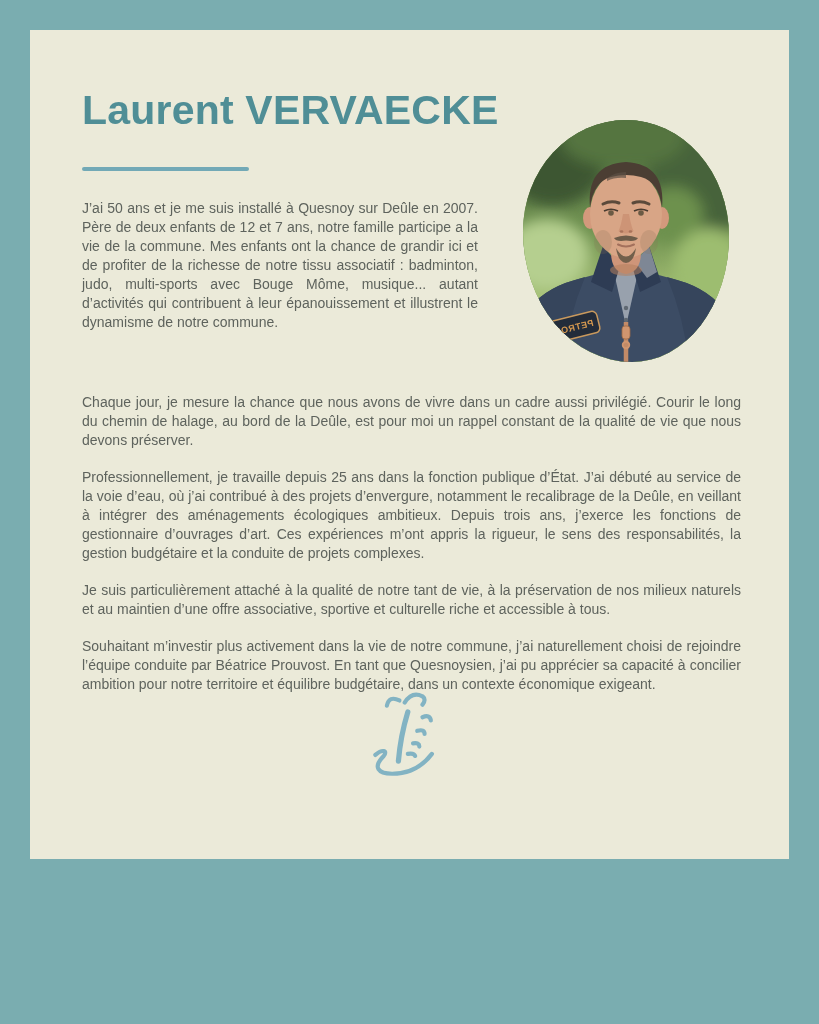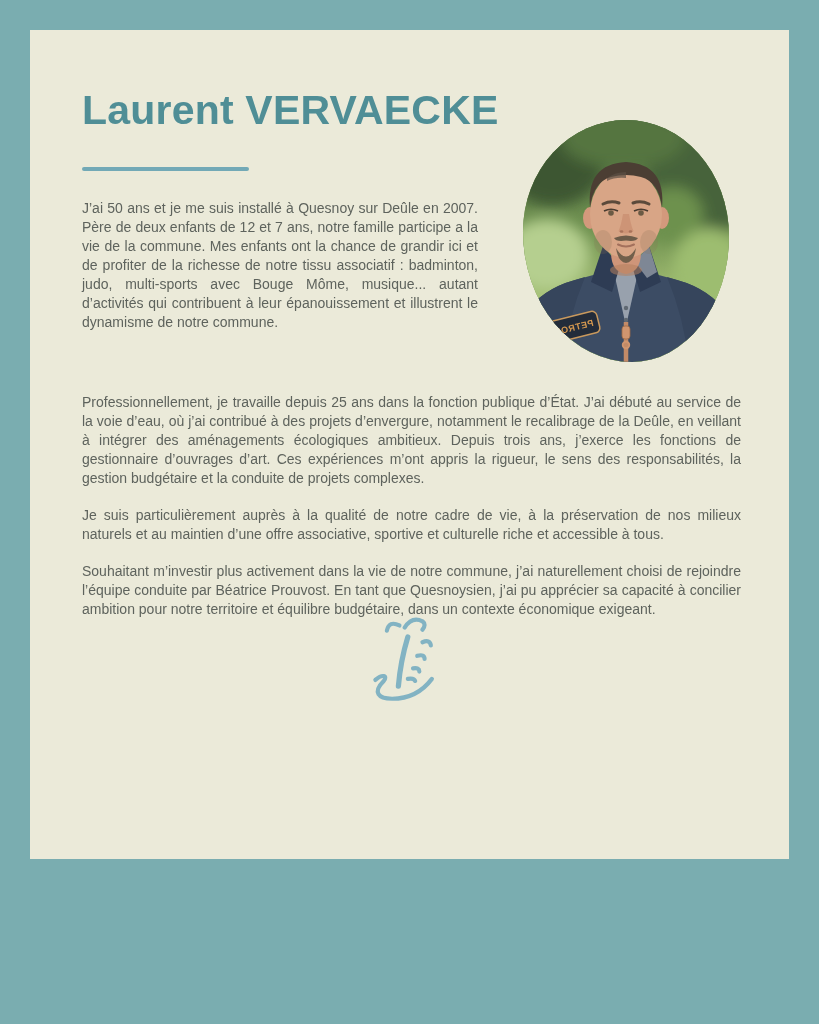--- a/index.html
+++ b/index.html
@@ -143,22 +143,23 @@
         <ellipse cx="107.5" cy="111.5" rx="1.8" ry="1.2" fill="#a9735a"></ellipse>
 
         <path d="M 91 118 Q 103 113 115 118 Q 113 122 103 120.5 Q 93 122 91 118 Z" fill="#6d5c49"></path>
         <path d="M 95 124.5 Q 103 128.5 111 124.5" stroke="#a3705c" stroke-width="2" fill="none" stroke-linecap="round"></path>
         <path d="M 93 128 Q 95 142 103 143 Q 111 142 113 128 Q 108 136.5 103 136.5 Q 98 136.5 93 128 Z" fill="#6d5c49" opacity="0.95"></path>
       </svg>
     </div>
 
     <div class="bio">
       <p class="intro">J’ai 50 ans et je me suis installé à Quesnoy sur Deûle en 2007. Père de deux enfants de 12 et 7 ans, notre famille participe a la vie de la commune. Mes enfants ont la chance de grandir ici et de profiter de la richesse de notre tissu associatif : badminton, judo, multi-sports avec Bouge Môme, musique... autant d’activités qui contribuent à leur épanouissement et illustrent le dynamisme de notre commune.</p>
+      <p>Chaque jour, je mesure la chance que nous avons de vivre dans un cadre aussi privilégié. Courir le long du chemin de halage, au bord de la Deûle, est pour moi un rappel constant de la qualité de vie que nous devons préserver.</p>
       <p>Professionnellement, je travaille depuis 25 ans dans la fonction publique d’État. J’ai débuté au service de la voie d’eau, où j’ai contribué à des projets d’envergure, notamment le recalibrage de la Deûle, en veillant à intégrer des aménagements écologiques ambitieux. Depuis trois ans, j’exerce les fonctions de gestionnaire d’ouvrages d’art. Ces expériences m’ont appris la rigueur, le sens des responsabilités, la gestion budgétaire et la conduite de projets complexes.</p>
-      <p>Je suis particulièrement auprès à la qualité de notre cadre de vie, à la préservation de nos milieux naturels et au maintien d’une offre associative, sportive et culturelle riche et accessible à tous.</p>
+      <p>Je suis particulièrement attaché à la qualité de notre tant de vie, à la préservation de nos milieux naturels et au maintien d’une offre associative, sportive et culturelle riche et accessible à tous.</p>
       <p>Souhaitant m’investir plus activement dans la vie de notre commune, j’ai naturellement choisi de rejoindre l’équipe conduite par Béatrice Prouvost. En tant que Quesnoysien, j’ai pu apprécier sa capacité à concilier ambition pour notre territoire et équilibre budgétaire, dans un contexte économique exigeant.</p>
     </div>
 
     <div class="logo">
       <svg width="84" height="89" viewBox="0 0 80 85" aria-hidden="true">
         <g fill="none" stroke="#82b3c3" stroke-linecap="round">
           <path d="M 16 15 Q 18 5 28 10" stroke-width="4"></path>
           <path d="M 33 12 Q 40 1 50 6 Q 54 9 50 14" stroke-width="4"></path>
           <path d="M 36 21 Q 29 44 27 68" stroke-width="5"></path>
           <path d="M 50 26 Q 57 23 58 29" stroke-width="4"></path>

